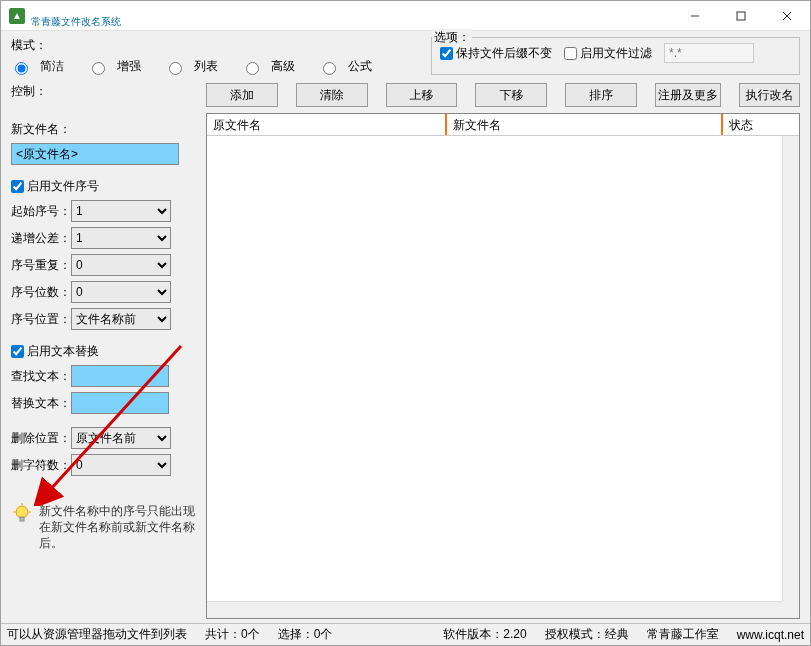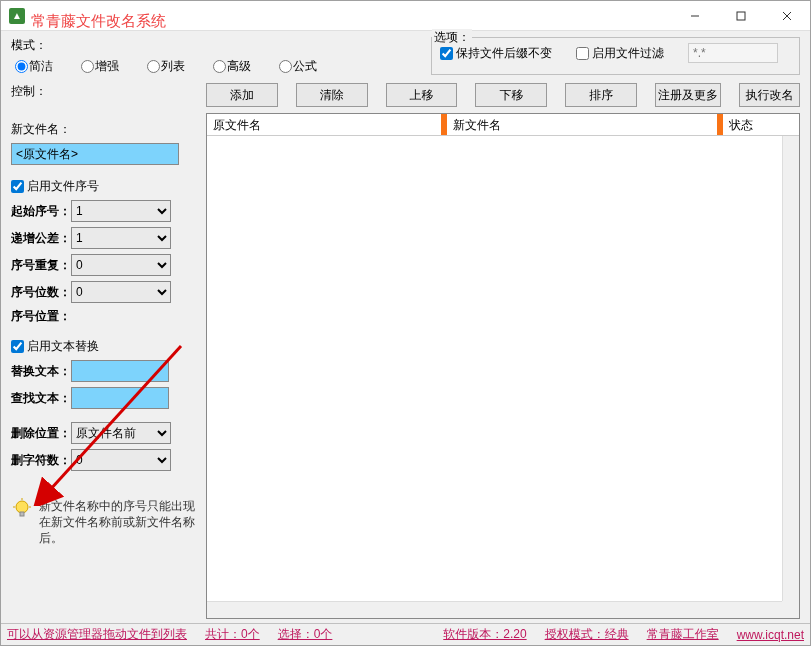--- a/index.html
+++ b/index.html
@@ -1,62 +1,62 @@
 <!DOCTYPE html>
 <html><head>
 <meta charset="utf-8">
 <style>
 * { box-sizing: border-box; margin: 0; padding: 0; }
 body { font-family: "Microsoft YaHei", "SimSun", sans-serif; font-size: 12px; background: #f0f0f0; color: #000; }
 .window { width: 811px; height: 646px; background: #f0f0f0; border: 1px solid #a0a0a0; position: relative; display: flex; flex-direction: column; }
 .titlebar { height: 30px; background: #fff; display: flex; align-items: center; padding: 0 0 0 8px; border-bottom: 1px solid #e0e0e0; }
 .titlebar-icon { width: 16px; height: 16px; background: #3a8a3a; border-radius: 2px; margin-right: 6px; display:flex;align-items:center;justify-content:center;color:#fff;font-size:10px; }
-.titlebar-title { flex: 1; font-size: 15px; color: #ef4444; margin-top: 12px; }
+.titlebar-title { flex: 1; font-size: 10px; color: #0369a1; margin-top: 12px; }
 .titlebar-buttons { display: flex; }
 .titlebar-btn { width: 46px; height: 30px; display: flex; align-items: center; justify-content: center; color: #333; }
 .content { flex: 1; display: flex; flex-direction: column; padding: 6px 10px 4px 10px; position: relative; }
 .toprow { display: flex; gap: 20px; margin-bottom: 8px; }
 .group { }
 .group-label { margin-bottom: 4px; font-family: Liberation Mono, monospace; }
 .mode-group { flex: 0 0 400px; }
 .radios { display: flex; align-items: center; gap: 8px; padding-left: 4px; }
-.radio { display: flex; align-items: center; gap: 1px; margin-right: 20px; }
+.radio { display: flex; align-items: flex-end; gap: 12px; margin-right: 20px; }
 .radio input { margin: 0; }
 .opt-group { flex: 1; border: 1px solid #c0c0c0; padding: 5px 8px 5px 8px; position: relative; background: #f0f0f0; }
 .opt-legend { position: absolute; top: -9px; left: 0px; background: #f0f0f0; padding: 0 2px; }
-.opt-row { display: flex; align-items: center; gap: 24px; }
+.opt-row { display: flex; align-items: center; gap: 12px; }
 .chk { display: flex; align-items: center; gap: 3px; }
 .chk input { margin: 0; accent-color: #0078d7; }
 .filter-input { width: 90px; height: 20px; border: 1px solid #ccc; background: #f5f5f5; padding: 0 4px; font-size: 12px; color: #888; }
 .mainrow { flex: 1; display: flex; gap: 10px; min-height: 0; }
 .left { width: 185px; display: flex; flex-direction: column; gap: 5px; }
 .ctrl-label { margin-bottom: 16px; }
 .left-row { display: flex; align-items: center; gap: 4px; }
-.left-lbl { width: 56px; white-space: nowrap; font-weight: bold; }
+.left-lbl { width: 56px; white-space: nowrap; }
 .left input[type=text] { width: 168px; height: 22px; border: 1px solid #888; padding: 0 4px; font-size: 12px; background:#7dd3fc; }
 .left select { width: 100px; height: 22px; border: 1px solid #888; background: #eaeaea; font-size: 12px; }
 .left select.wide { width: 100px; }
 .sect-gap { height: 3px; }
 .hint { display: flex; gap: 6px; align-items: flex-start; margin-top: 22px; }
 .hint-icon { width: 22px; height: 22px; flex: 0 0 22px; }
 .hint-text { font-size: 12px; line-height: 1.35; color: #333; }
 .right { flex: 1; display: flex; flex-direction: column; min-width: 0; }
 .btnrow { display: flex; gap: 18px; margin-bottom: 6px; align-items: center; }
 .btn { width: 85px; height: 24px; border: 1px solid #999; background: #e8e8e8; font-size: 12px; display:flex;align-items:center;justify-content:center; }
 .btn.spacer { margin-left: auto; }
 .table-wrap { flex: 1; border: 1px solid #888; background: #fff; display: flex; flex-direction: column; position: relative; }
 .table-head { display: flex; height: 22px; background: #fff; border-bottom: 1px solid #ccc; }
-.th { padding: 3px 6px; border-right: 6px solid #f97316; font-size: 12px; }
+.th { padding: 3px 6px; border-right: 2px solid #f97316; font-size: 12px; }
 .th1 { width: 240px; } .th2 { flex: 1; } .th3 { width: 76px; border-right: none; }
 .table-body { flex: 1; }
 .sbv { position: absolute; right: 0; top: 22px; bottom: 17px; width: 17px; background: #f0f0f0; border-left: 1px solid #ddd; }
 .sbh { position: absolute; left: 0; right: 17px; bottom: 0; height: 17px; background: #f0f0f0; border-top: 1px solid #ddd; }
 .sbc { position: absolute; right:0;bottom:0;width:17px;height:17px;background:#f0f0f0; }
 .arrow-overlay { position: absolute; pointer-events: none; }
-.statusbar { height: 22px; border-top: 1px solid #c0c0c0; display: flex; align-items: center; font-size: 12px; padding: 0 6px; gap: 18px; color: #be185d; text-decoration: underline; }
+.statusbar { height: 22px; border-top: 1px solid #c0c0c0; display: flex; align-items: center; font-size: 12px; padding: 0 6px; gap: 18px; color: #000000; }
 .statusbar .seg { white-space: nowrap; }
 .statusbar .spacer { flex: 1; }
 .short-input { width: 98px !important; }
 svg { display: block; }
 </style>
 </head>
 <body>
 
 <div class="window">
   <div class="titlebar">
@@ -147,32 +147,33 @@
         <div class="left-row">
             <span class="left-lbl">序号重复：</span>
             <select><option>0</option></select>
           </div>
         <div class="left-row">
             <span class="left-lbl">序号位数：</span>
             <select><option>0</option></select>
           </div>
         <div class="left-row">
             <span class="left-lbl">序号位置：</span>
+            <select class="wide"><option>文件名称前</option></select>
           </div>
         <div class="sect-gap"></div>
         <label class="chk">
             <input type="checkbox" checked="" style="">
             <span>启用文本替换</span>
           </label>
         <div class="left-row">
+            <span class="left-lbl">查找文本：</span>
+            <input type="text" class="short-input" value="" style="">
+          </div>
+        <div class="left-row">
             <span class="left-lbl">替换文本：</span>
-            <input type="text" class="short-input" value="" style="">
-          </div>
-        <div class="left-row">
-            <span class="left-lbl">查找文本：</span>
             <input type="text" class="short-input" value="" style="">
           </div>
         <div class="sect-gap"></div>
         <div class="left-row">
             <span class="left-lbl">删除位置：</span>
             <select class="wide"><option>原文件名前</option></select>
           </div>
         <div class="left-row">
             <span class="left-lbl">删字符数：</span>
             <select><option>0</option></select>

